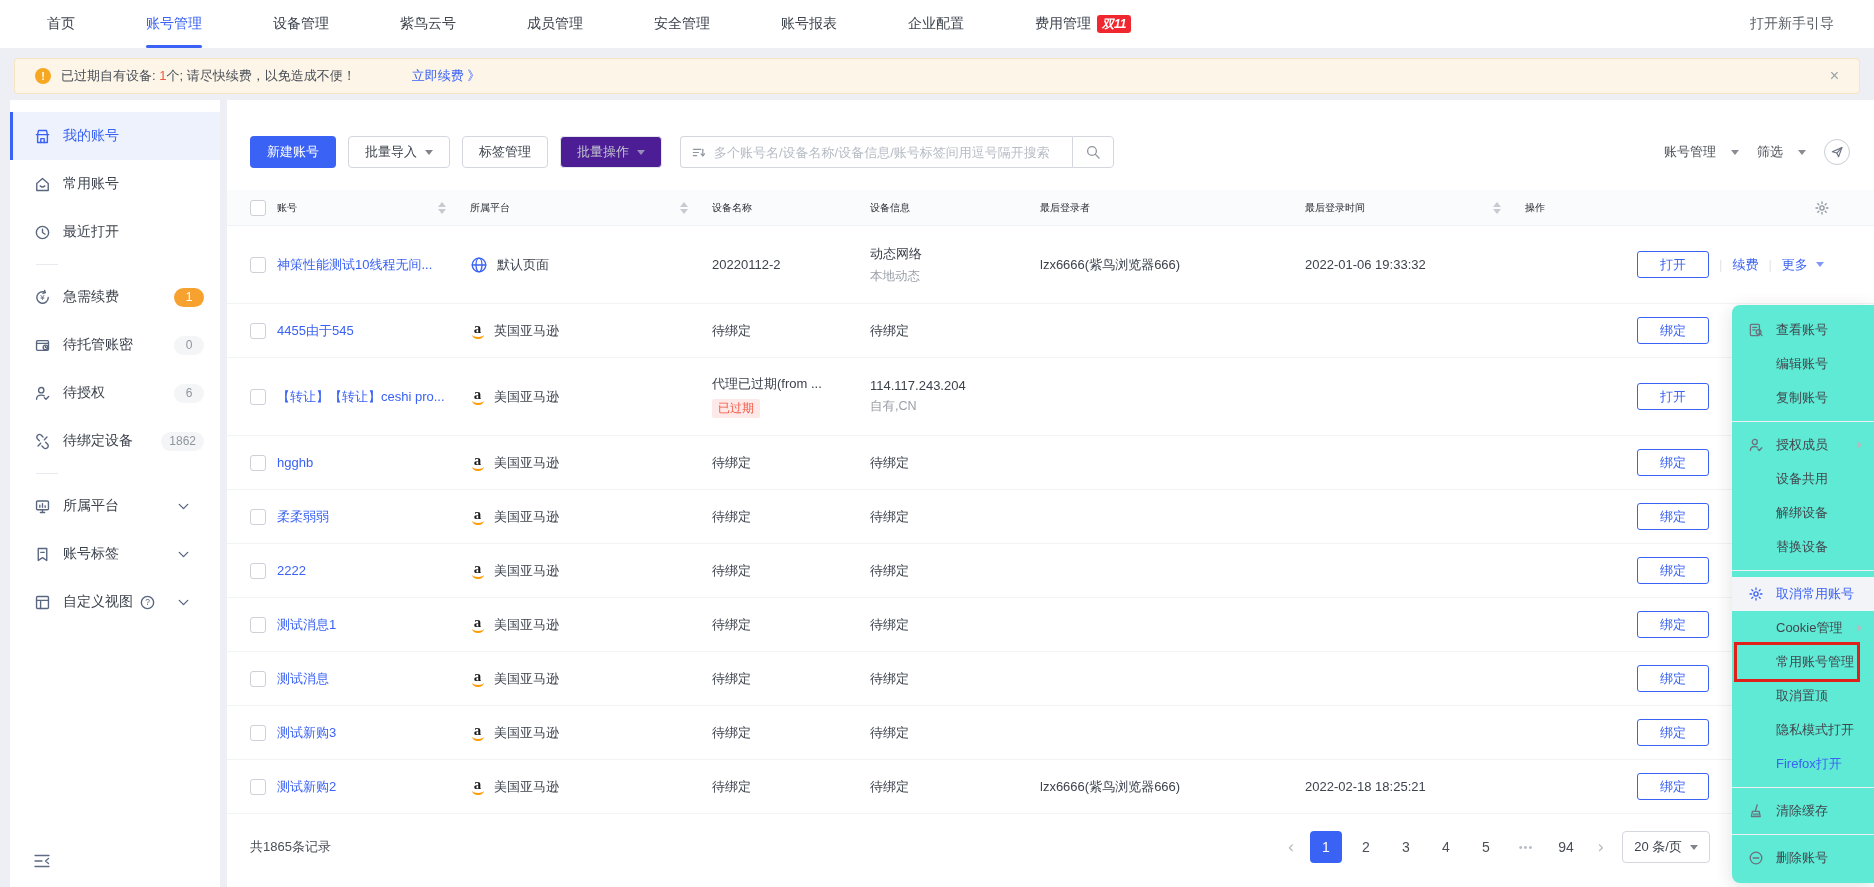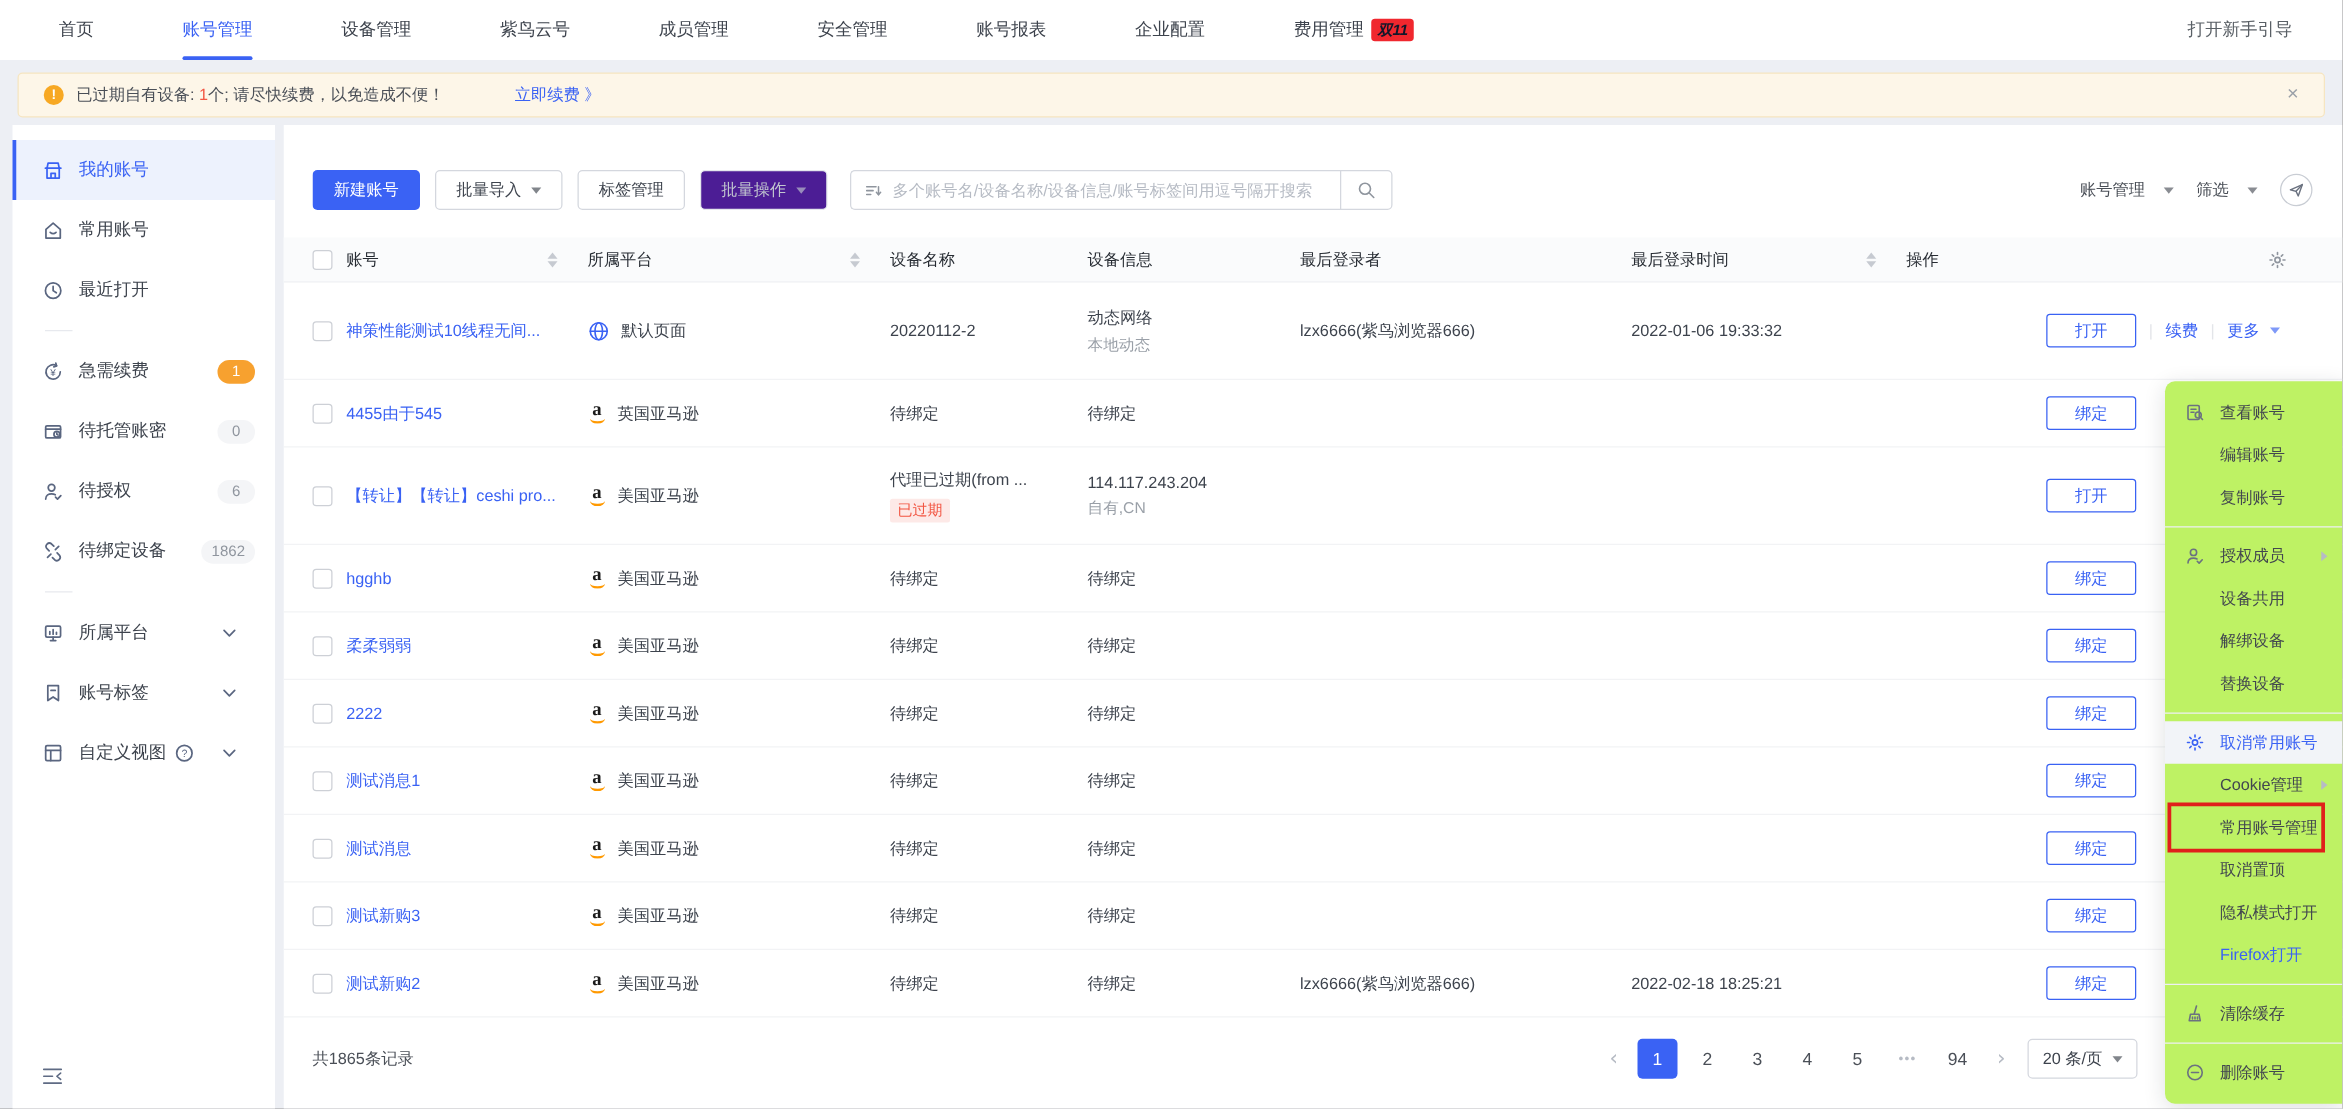--- a/index.html
+++ b/index.html
@@ -5,21 +5,21 @@
   *{margin:0;padding:0;box-sizing:border-box}
   :root{--primary:#3a62f4;--txt:#3d434d;--gray:#9aa0a8;--border:#d4d7de}
   body{background:#666;font-family:"Liberation Sans","DejaVu Sans",sans-serif}
   .screen{position:relative;width:1874px;height:887px;background:#edeff4;color:var(--txt);font-size:14px;overflow:hidden}
 
   
   .topnav{height:48px;background:#fff;display:flex;align-items:center;padding:0 40px 0 47px}
   .nav-item{margin-right:71px;height:48px;display:flex;align-items:center;cursor:pointer;position:relative;color:var(--txt);white-space:nowrap}
   .nav-item.active{color:var(--primary)}
   .nav-item.active::after{content:'';position:absolute;left:0;right:0;bottom:0;height:3px;background:var(--primary);border-radius:2px}
-  .promo-badge{background:#f0272e;color:#0f172a;font-size:12px;font-weight:700;font-style:italic;padding:2px 5px;border-radius:3px;margin-left:6px;line-height:1.2}
+  .promo-badge{background:#f0272e;color:#ffffff;font-size:12px;font-weight:700;font-style:italic;padding:2px 5px;border-radius:3px;margin-left:6px;line-height:1.2}
   .guide-link{margin-left:auto;color:#5a6066;cursor:pointer;white-space:nowrap}
 
   
   .alert{margin:10px 14px 6px;height:36px;background:#fdf6e8;border:1px solid #f6e5c0;border-radius:4px;display:flex;align-items:center;padding:0 20px;font-size:13px;color:#4a4f57}
   .warn-icon{width:16px;height:16px;border-radius:50%;background:#f7a823;color:#fff;font-weight:700;font-size:11px;display:flex;align-items:center;justify-content:center;margin-right:10px;flex:none}
   .alert-count{color:#f25643}
   .alert-link{color:var(--primary);margin-left:56px;cursor:pointer}
   .alert-close{margin-left:auto;color:#9aa0a8;font-size:16px;cursor:pointer;line-height:1}
 
   
@@ -52,21 +52,21 @@
   .search-input input{border:none;outline:none;flex:1;font-size:13px;color:var(--txt);background:transparent;min-width:0}
   input::placeholder{color:#b6bbc4}
   .search-btn{width:42px;height:32px;border:1px solid var(--border);border-radius:0 4px 4px 0;display:flex;align-items:center;justify-content:center;color:#8f959e;cursor:pointer;background:#fff}
   .search-btn .icon{width:16px;height:16px}
   .toolbar-right{margin-left:auto;display:flex;align-items:center;gap:18px;color:#4a4f57;font-size:13px}
   .tr-item{display:flex;align-items:center;gap:7px;cursor:pointer;white-space:nowrap}
   .send-circle{width:26px;height:26px;border-radius:50%;border:1px solid #c9cdd4;display:flex;align-items:center;justify-content:center;color:#6b7280;cursor:pointer}
   .send-circle .icon{width:14px;height:14px}
 
   
-  .thead{display:flex;align-items:center;height:36px;background:#fafbfc;border-bottom:1px solid #f0f1f4;font-size:13px;color:#272c33}
+  .thead{display:flex;align-items:center;height:36px;background:#fafbfc;border-bottom:1px solid #f0f1f4;font-size:10px;color:#272c33}
   .cell{display:flex;align-items:center}
   .col-check{width:50px;padding-left:23px;flex:none}
   .col-name{width:193px;flex:none;padding-right:8px}
   .col-platform{width:242px;flex:none;padding-right:8px}
   .col-device{width:158px;flex:none;padding-right:8px}
   .col-info{width:170px;flex:none;padding-right:8px}
   .col-user{width:265px;flex:none;padding-right:8px}
   .col-time{width:220px;flex:none;padding-right:8px}
   .col-action{flex:1;min-width:0}
   .checkbox{width:16px;height:16px;border:1px solid #cdd0d6;border-radius:3px;background:#fff;cursor:pointer;flex:none}
@@ -95,21 +95,21 @@
   
   .footer{display:flex;align-items:center;padding:17px 24px 0 23px;font-size:13px;color:#4a4f57}
   .pagination{margin-left:auto;display:flex;align-items:center;gap:8px}
   .page-btn{min-width:32px;height:32px;border-radius:4px;display:flex;align-items:center;justify-content:center;color:#4a4f57;cursor:pointer;font-size:14px}
   .page-btn.active{background:var(--primary);color:#fff}
   .page-btn.dots{color:#b6bbc4;letter-spacing:1px;font-size:11px}
   .page-arrow{color:#b6bbc4;font-size:17px;width:22px;text-align:center;cursor:pointer;font-family:"DejaVu Sans",sans-serif}
   .page-size{width:88px;height:32px;border:1px solid var(--border);border-radius:4px;display:flex;align-items:center;justify-content:center;padding:0 10px;font-size:13px;color:var(--txt);margin:0 140px 0 10px;cursor:pointer;white-space:nowrap}
 
   
-  .context-menu{position:absolute;top:305px;right:0;width:142px;background:#bef264;border-radius:8px 0 0 8px;box-shadow:0 4px 18px rgba(31,35,41,.14);padding:8px 0;z-index:20}
+  .context-menu{position:absolute;top:305px;right:0;width:142px;background:#5eead4;border-radius:8px 0 0 8px;box-shadow:0 4px 18px rgba(31,35,41,.14);padding:8px 0;z-index:20}
   .menu-item{height:34px;display:flex;align-items:center;padding:0 12px 0 44px;font-size:13px;color:#42474f;cursor:pointer;position:relative;white-space:nowrap}
   .menu-item .icon{position:absolute;left:16px;top:9px;width:16px;height:16px;color:#6b7280}
   .menu-item.blue{color:var(--primary)}
   .menu-item.blue .icon{color:var(--primary)}
   .menu-item.highlight{background:#f2f4f8}
   .submenu-arrow{margin-left:auto;width:0;height:0;border-top:4px solid transparent;border-bottom:4px solid transparent;border-left:5px solid #b6bbc4}
   .menu-divider{height:1px;background:#eef0f3;margin:6px 0}
   .menu-item.red-box::after{content:'';position:absolute;left:2px;right:14px;top:-3px;bottom:-3px;border:3px solid #e0201b;pointer-events:none}
 
   .icon svg{width:100%;height:100%;display:block}

